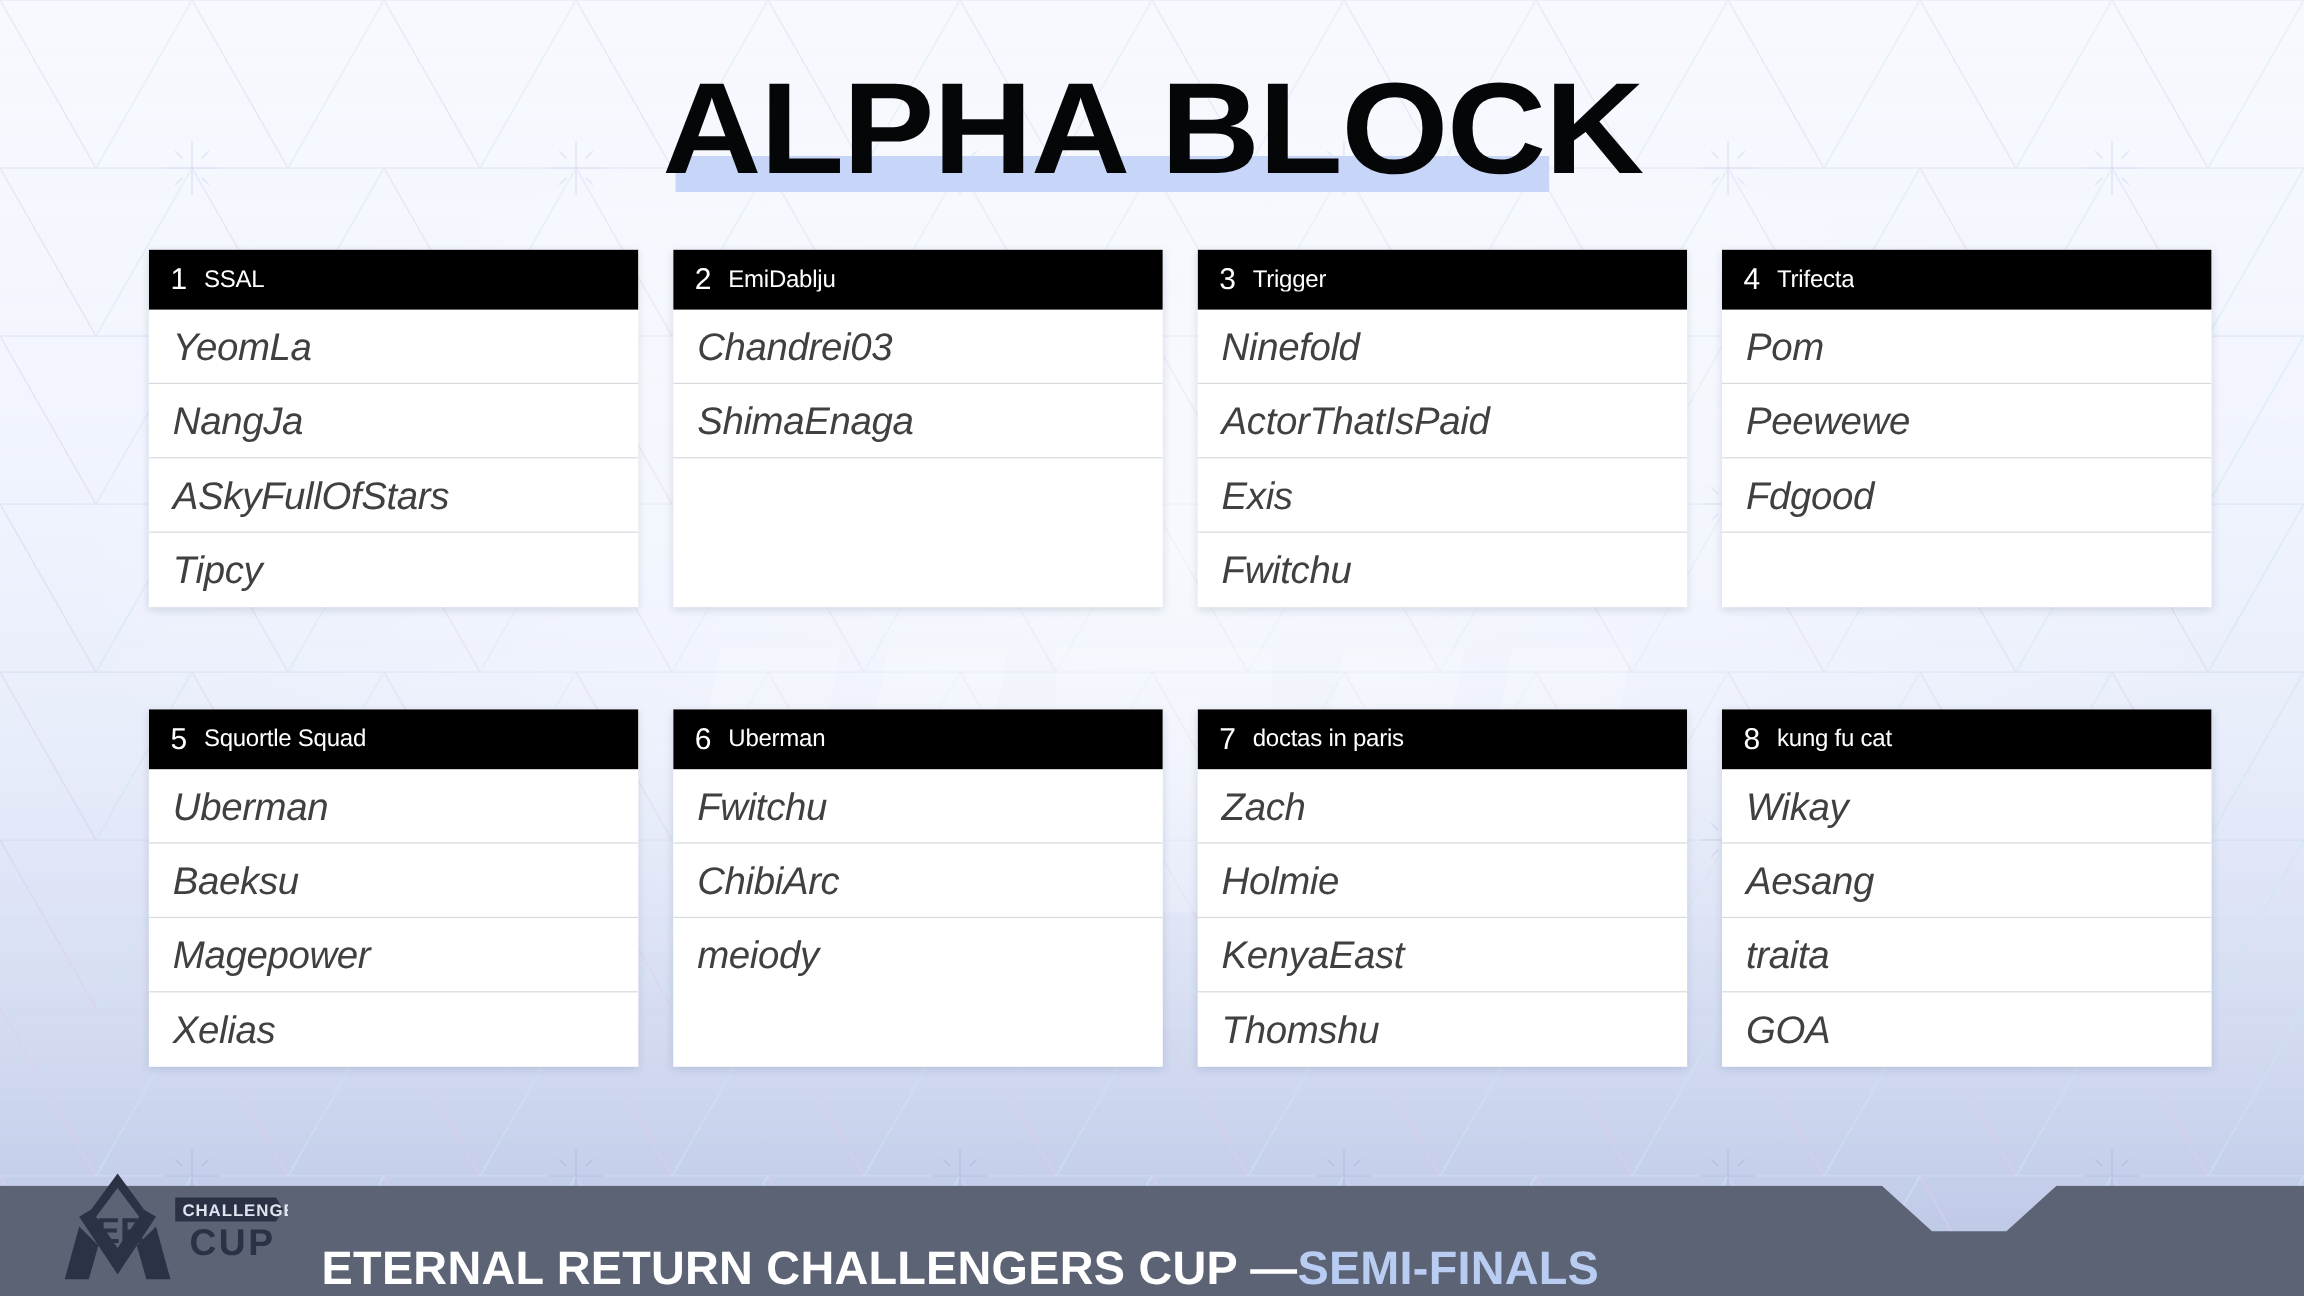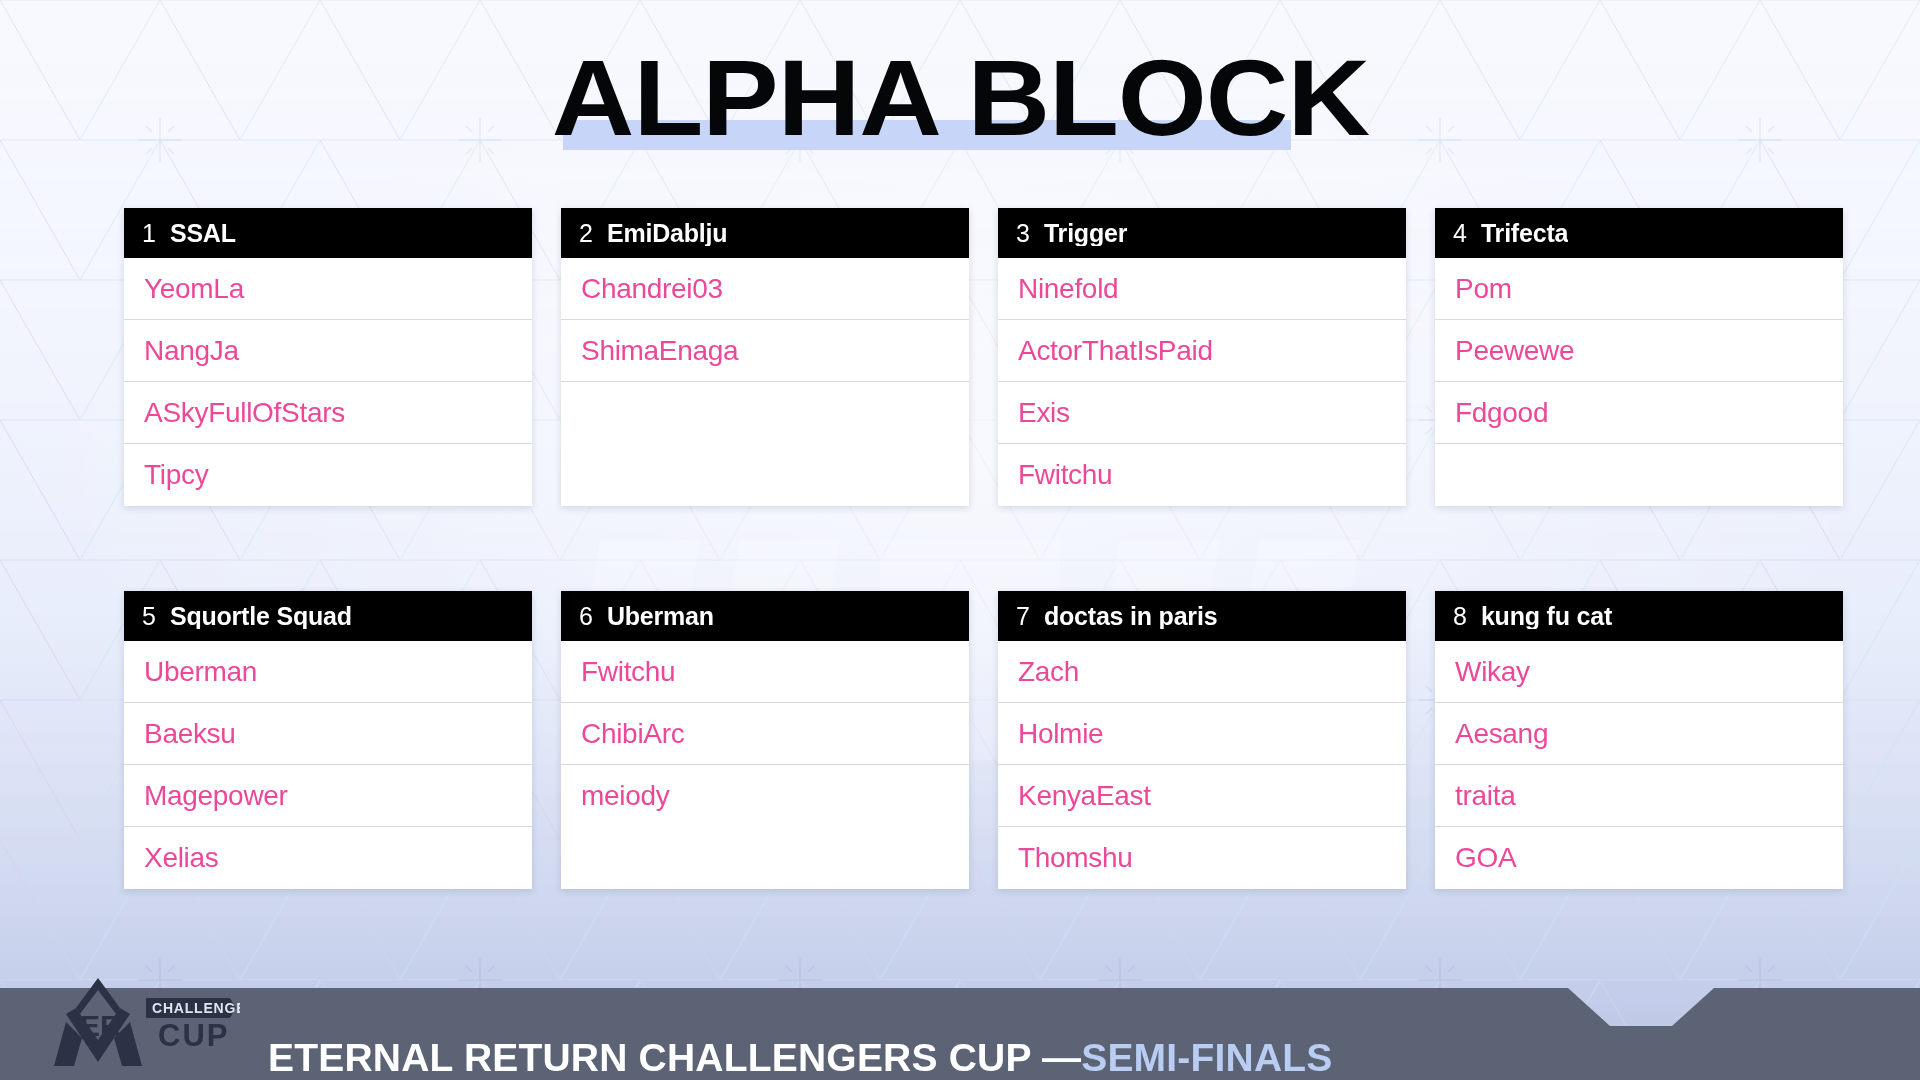--- a/index.html
+++ b/index.html
@@ -44,21 +44,21 @@
   }
 
   
   .title-wrap {
     position: absolute;
     top: 28px;
     left: 0;
     width: 1920px;
     height: 140px;
     display: flex;
-    align-items: center;
+    align-items: flex-end;
     justify-content: center;
   }
   .title-inner { position: relative; display: inline-block; }
   .title-underline {
     position: absolute;
     left: -12px;
     right: 54px;
     bottom: 8px;
     height: 30px;
     background: #c7d6f8;
@@ -109,22 +109,22 @@
     padding: 0 0 0 18px;
     gap: 14px;
   }
   .card-rank {
     font-size: 25px;
     font-weight: 400;
     color: #ffffff;
     line-height: 1;
   }
   .card-team {
-    font-size: 25px;
-    font-weight: 700;
+    font-size: 20px;
+    font-weight: 400;
     color: #ffffff;
     line-height: 1;
     letter-spacing: -0.2px;
     white-space: nowrap;
     overflow: hidden;
   }
 
   .card-body {
     flex: 1 1 auto;
     display: flex;
@@ -135,26 +135,27 @@
     height: 62px;
     flex: 0 0 62px;
     display: flex;
     align-items: center;
     padding: 0 20px 0 20px;
     border-bottom: 1px solid #d8dade;
   }
   .player-row.last { border-bottom: none; }
   .player-row.empty { border-bottom: none; }
   .player-name {
-    font-size: 28px;
+    font-size: 32px;
     font-weight: 400;
-    color: #ec4899;
+    color: #404040;
     letter-spacing: -0.3px;
     line-height: 1;
     white-space: nowrap;
+    font-style: italic;
   }
 
   
   .footer {
     position: absolute;
     left: 0;
     bottom: 0;
     width: 1920px;
     height: 92px;
     background: #5b6375;

